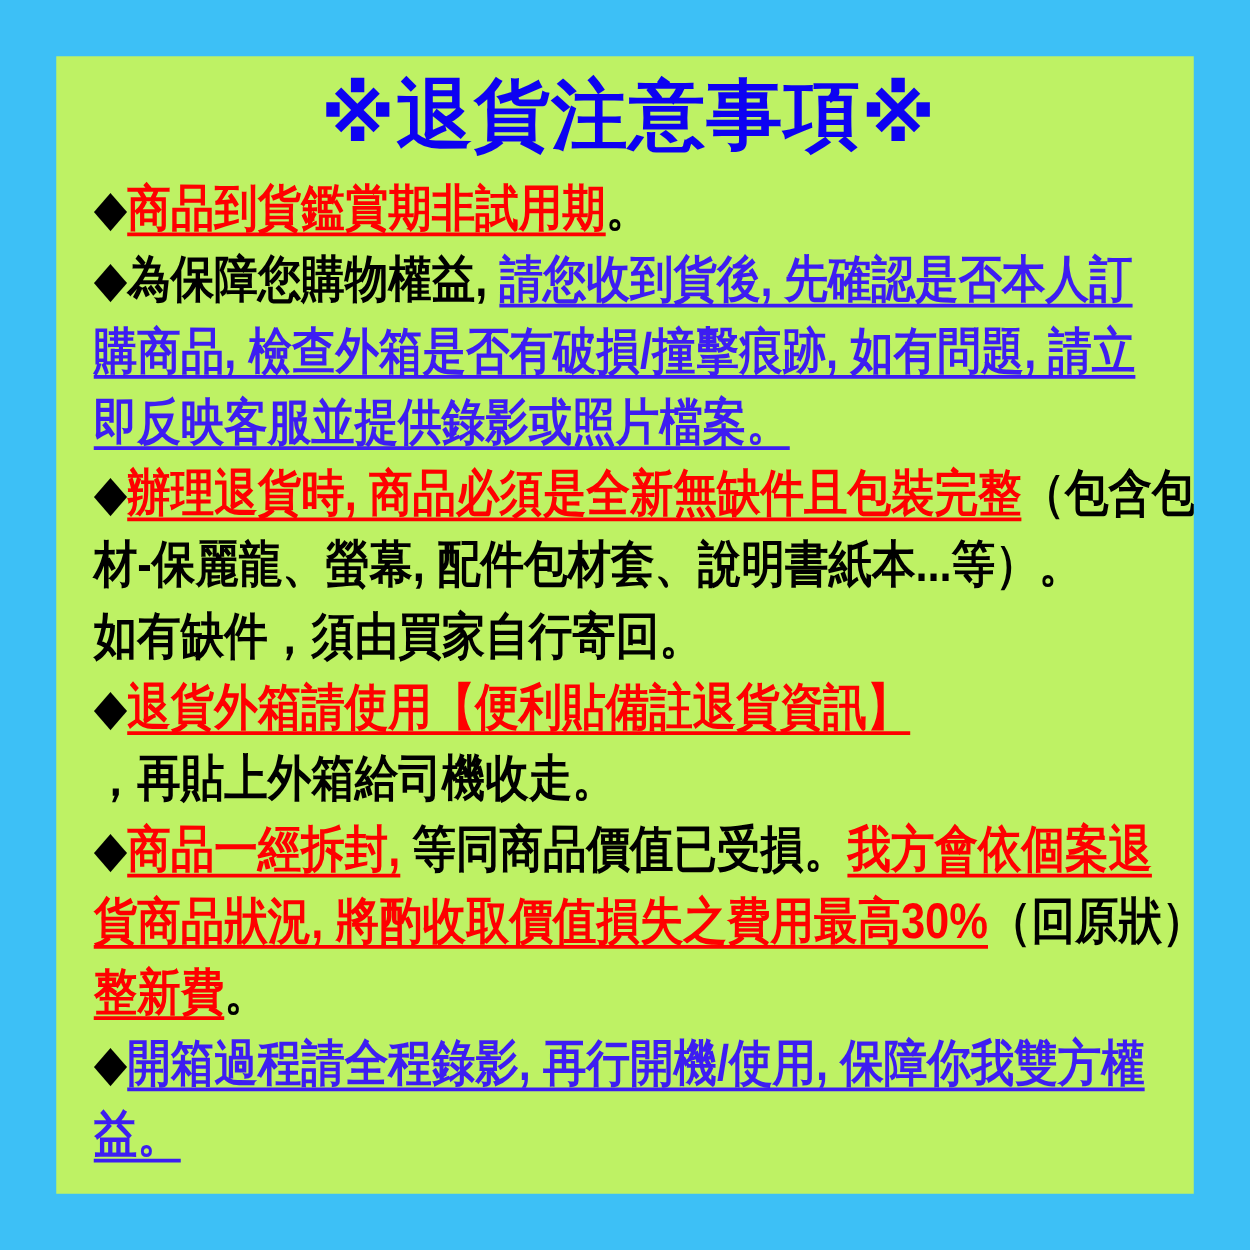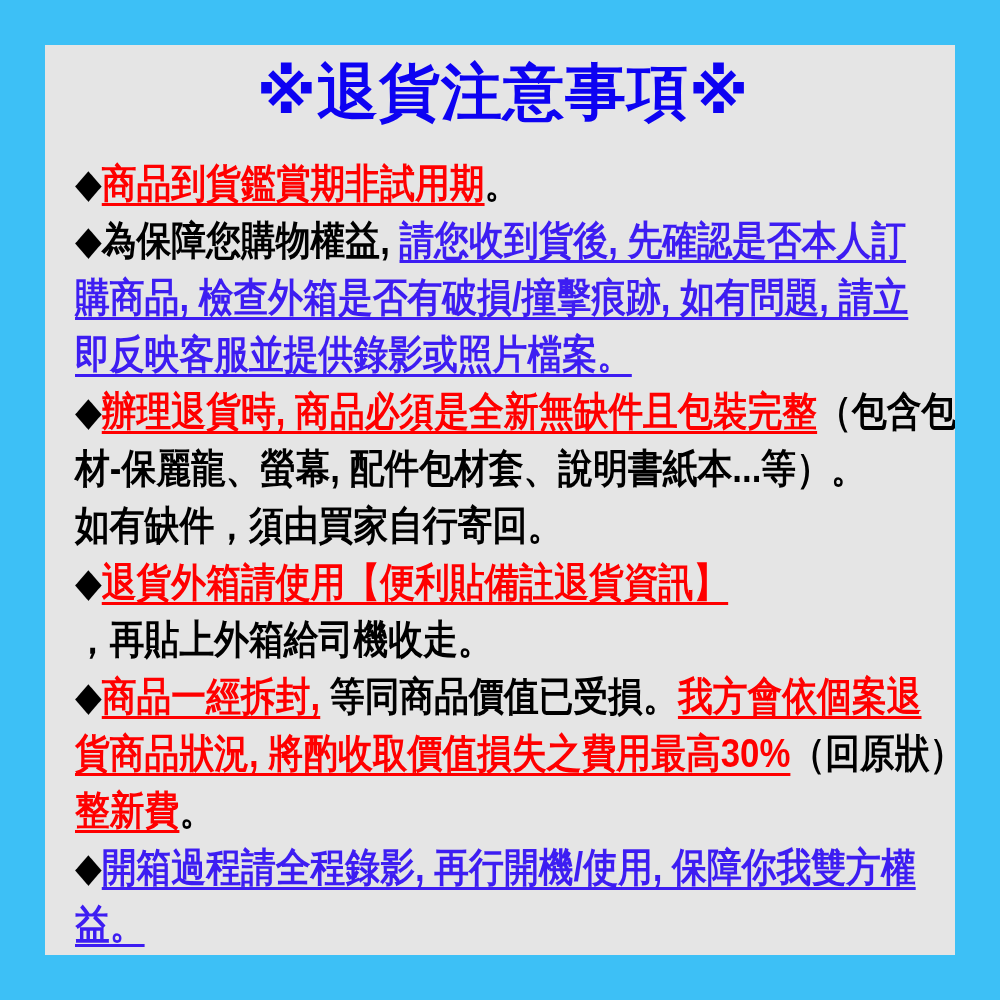--- a/index.html
+++ b/index.html
@@ -7,39 +7,39 @@
     width: 1000px; height: 1000px;
     font-family: "Liberation Sans", "DejaVu Sans", sans-serif;
     background: var(--border-color, #3DC0F6);
     overflow: hidden;
   }
   .frame {
     position: absolute; left: 0; top: 0;
     width: 1000px; height: 1000px;
     box-sizing: border-box;
     border: 45px solid var(--border-color, #3DC0F6);
-    background: #e5e5e5;
+    background: #bef264;
   }
   .content {
     box-sizing: border-box;
     width: 100%; height: 100%;
     padding: 10px 24px 0 30px;
     overflow: hidden;
   }
   .title {
     text-align: center;
     font-size: 61px;
     font-weight: bold;
     line-height: 74px;
     color: var(--title-color, #0D02F2);
     letter-spacing: 1px;
     white-space: nowrap;
   }
   .lines {
-    margin-top: 26px;
+    margin-top: 10px;
     font-size: 40px;
     font-weight: bold;
     color: #000;
   }
   .line {
     height: 57px;
     line-height: 57px;
     white-space: nowrap;
     transform: scaleX(0.87);
     transform-origin: 0 50%;

